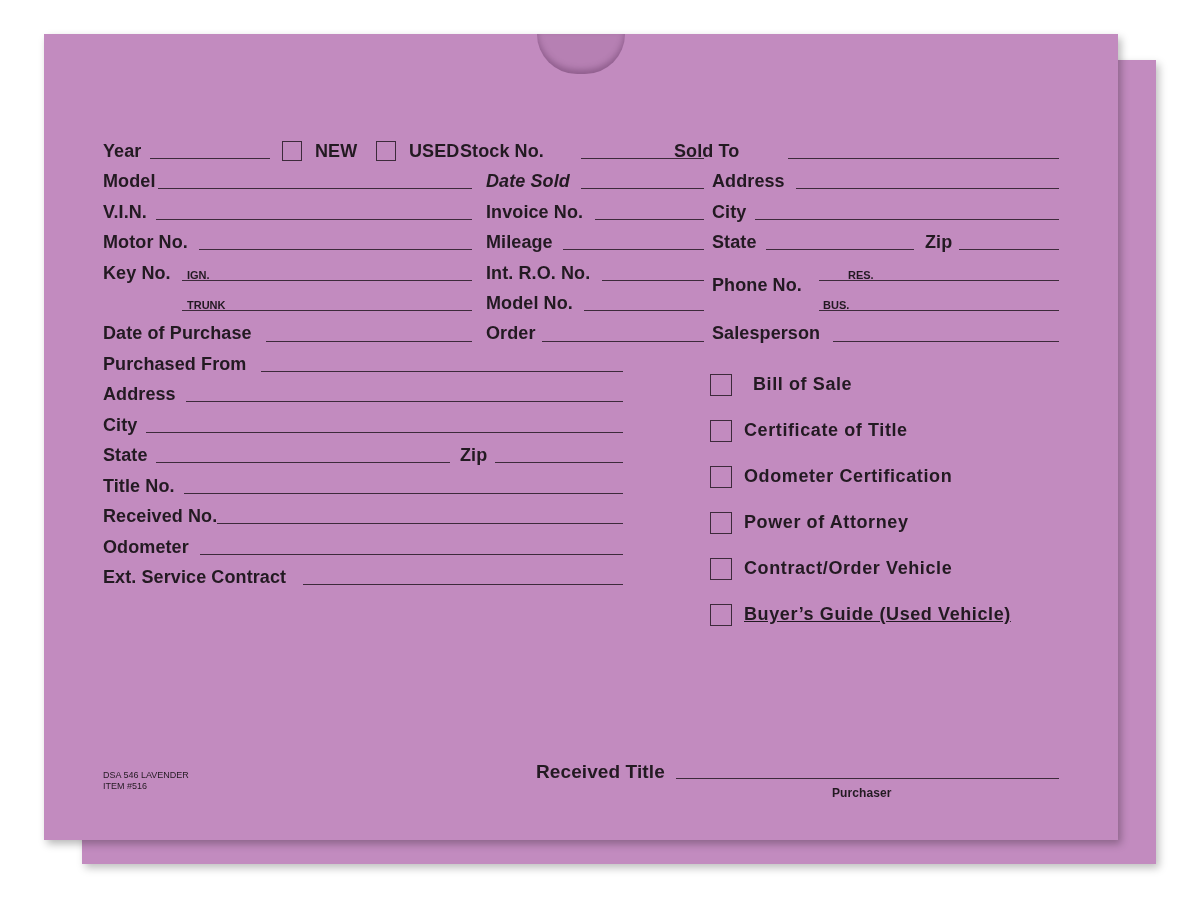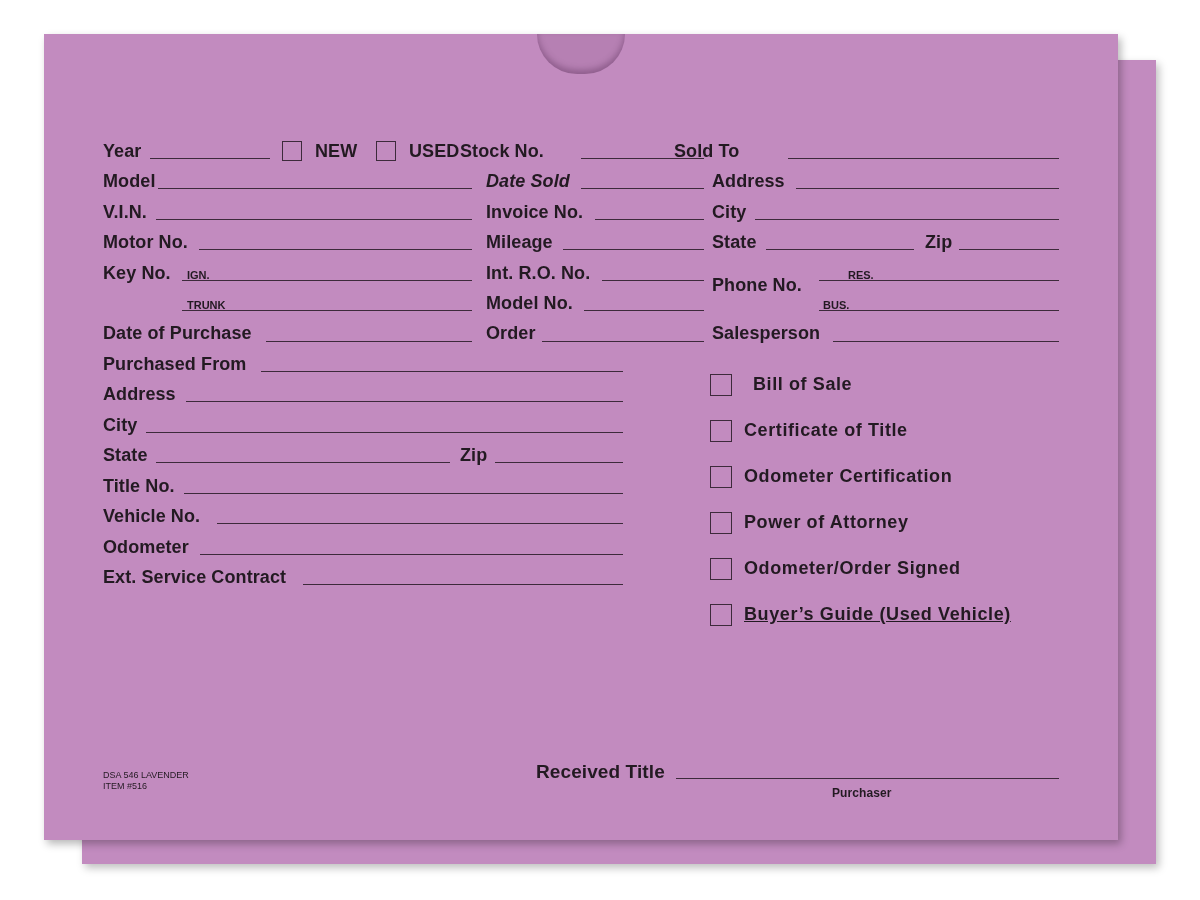--- a/index.html
+++ b/index.html
@@ -103,21 +103,21 @@
 <div class="line" style="left:146px;top:432px;width:477px;"></div>
 
 <div class="f" style="left:103px;top:445px;">State</div>
 <div class="line" style="left:156px;top:462px;width:294px;"></div>
 <div class="f" style="left:460px;top:445px;">Zip</div>
 <div class="line" style="left:495px;top:462px;width:128px;"></div>
 
 <div class="f" style="left:103px;top:476px;">Title No.</div>
 <div class="line" style="left:184px;top:493px;width:439px;"></div>
 
-<div class="f" style="left:103px;top:506px;">Vehicle No.</div>
+<div class="f" style="left:103px;top:506px;">Received No.</div>
 <div class="line" style="left:217px;top:523px;width:406px;"></div>
 
 <div class="f" style="left:103px;top:537px;">Odometer</div>
 <div class="line" style="left:200px;top:554px;width:423px;"></div>
 
 <div class="f" style="left:103px;top:567px;">Ext. Service Contract</div>
 <div class="line" style="left:303px;top:584px;width:320px;"></div>
 
 <div class="box" style="left:710px;top:374px;width:22px;height:22px;"></div>
 <div class="cb" style="left:744px;top:374px;margin-left:9px;">Bill of Sale</div>
@@ -125,21 +125,21 @@
 <div class="box" style="left:710px;top:420px;width:22px;height:22px;"></div>
 <div class="cb" style="left:744px;top:420px;">Certificate of Title</div>
 
 <div class="box" style="left:710px;top:466px;width:22px;height:22px;"></div>
 <div class="cb" style="left:744px;top:466px;">Odometer Certification</div>
 
 <div class="box" style="left:710px;top:512px;width:22px;height:22px;"></div>
 <div class="cb" style="left:744px;top:512px;">Power of Attorney</div>
 
 <div class="box" style="left:710px;top:558px;width:22px;height:22px;"></div>
-<div class="cb" style="left:744px;top:558px;">Odometer/Order Signed</div>
+<div class="cb" style="left:744px;top:558px;">Contract/Order Vehicle</div>
 
 <div class="box" style="left:710px;top:604px;width:22px;height:22px;"></div>
 <div class="cb" style="left:744px;top:604px;text-decoration:underline;">Buyer’s Guide (Used Vehicle)</div>
 
 <div class="tiny" style="left:103px;top:770px;">DSA 546 LAVENDER</div>
 <div class="tiny" style="left:103px;top:781px;">ITEM #516</div>
 
 <div class="f" style="left:536px;top:762px;font-size:19px;">Received Title</div>
 <div class="line" style="left:676px;top:778px;width:383px;"></div>
 <div class="f" style="left:832px;top:786px;font-size:12px;line-height:14px;">Purchaser</div>

